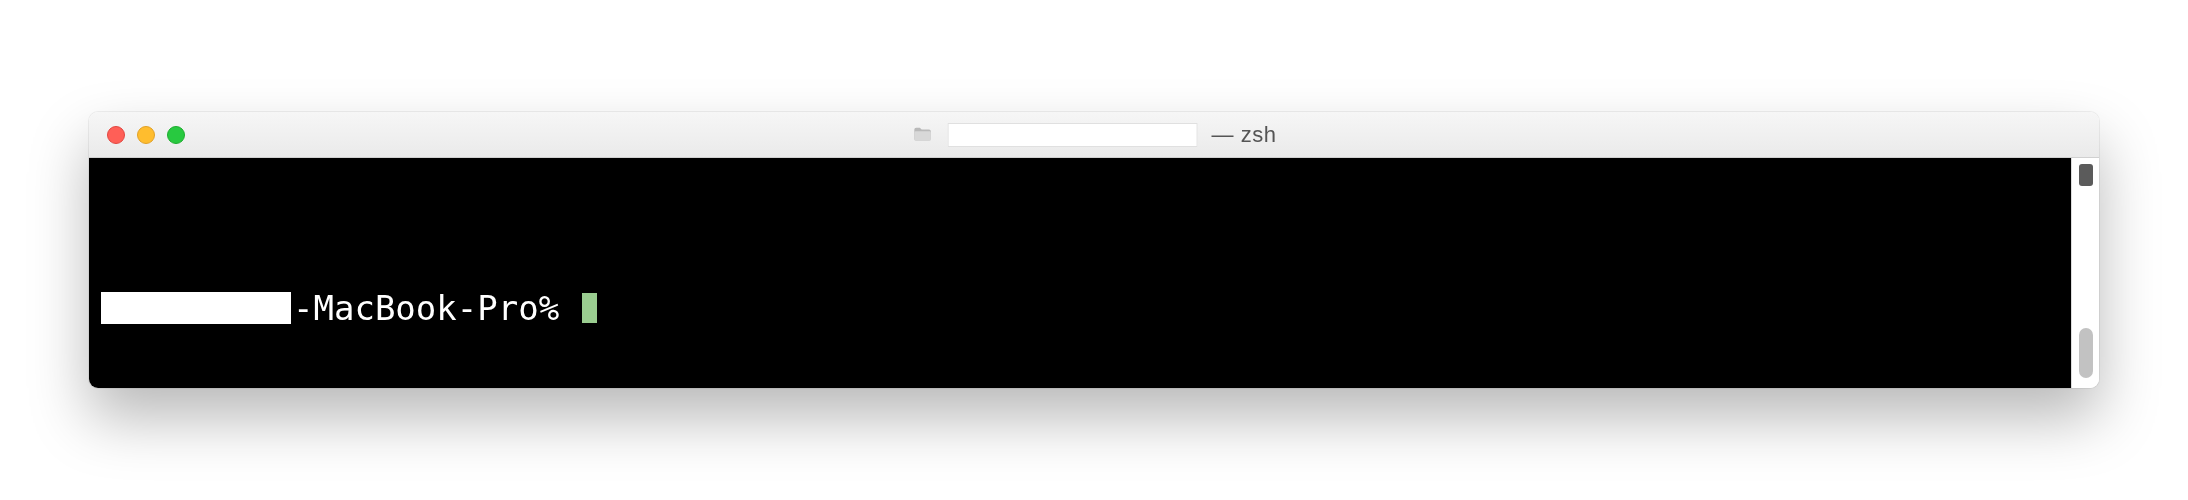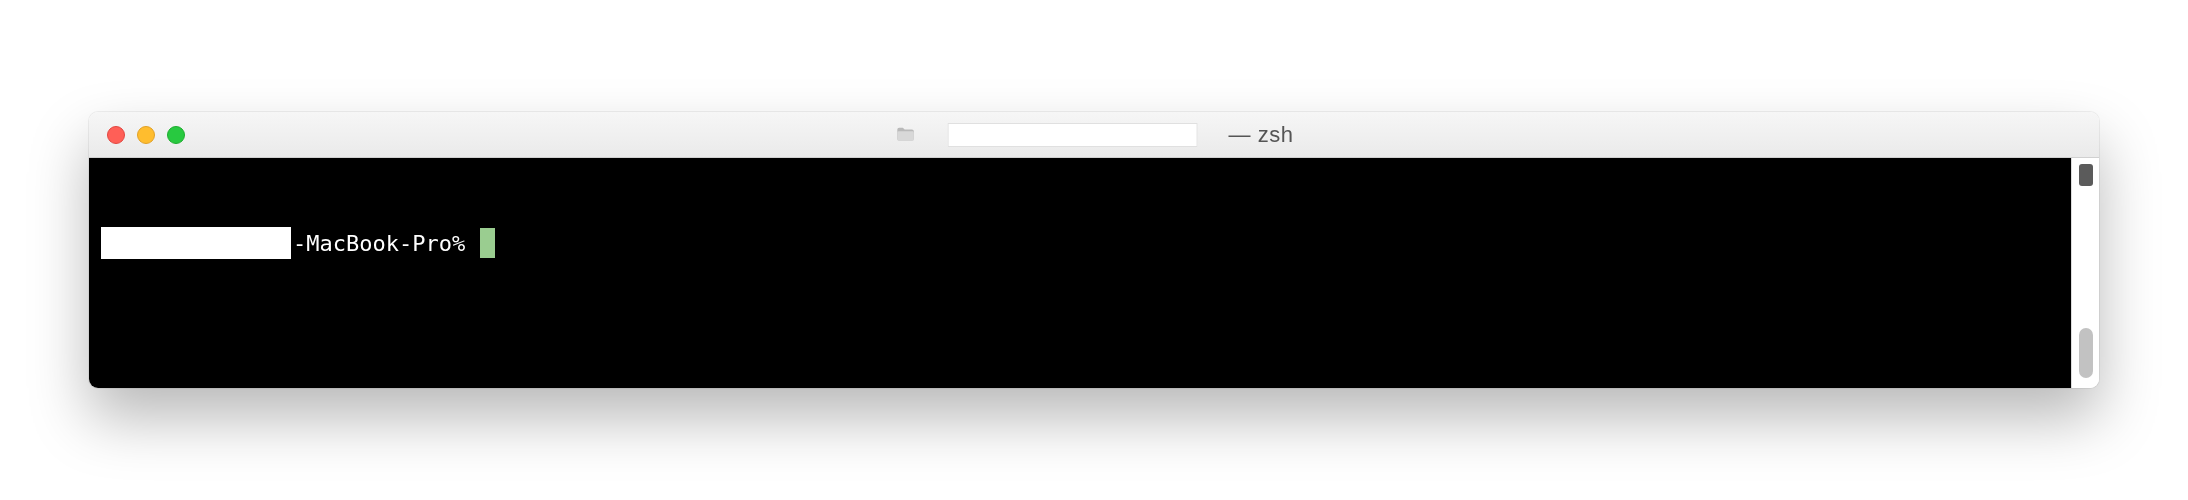--- a/index.html
+++ b/index.html
@@ -44,21 +44,21 @@
     }
     .tl-close { background: #ff5f57; border: 0.5px solid #e24640; }
     .tl-min   { background: #ffbd2e; border: 0.5px solid #e1a126; }
     .tl-zoom  { background: #28c940; border: 0.5px solid #1dad2e; }
     .title-center {
       position: absolute;
       left: 50%;
       transform: translateX(-50%);
       display: flex;
       align-items: center;
-      gap: 27px;
+      gap: 10px;
       color: #555;
       font-size: 22px;
     }
     .folder-icon {
       width: 22px;
       height: 22px;
       display: inline-flex;
       align-items: center;
       justify-content: center;
     }
@@ -74,23 +74,24 @@
       color: #555;
       letter-spacing: 0.5px;
     }
     .terminal {
       background: #000000;
       width: calc(100% - 28px);
       height: 230px;
       margin: 0;
       position: relative;
       font-family: "Menlo", "Monaco", "Consolas", monospace;
-      font-size: 22px;
+      font-size: 34px;
       color: #ffffff;
       display: flex;
+      align-items: flex-end;
       padding: 0 0 60px 12px;
       overflow: hidden;
     }
     .scroll-gutter {
       position: absolute;
       right: 0;
       top: 0;
       bottom: 0;
       width: 28px;
       background: #ffffff;

